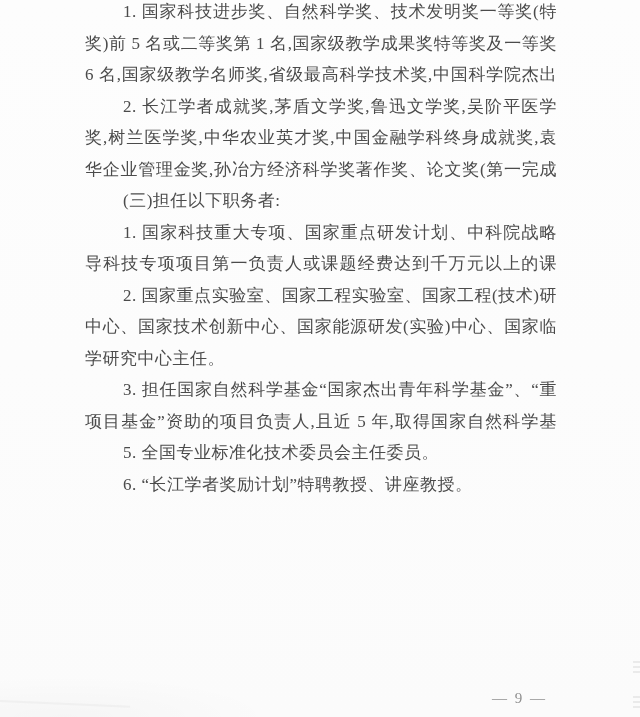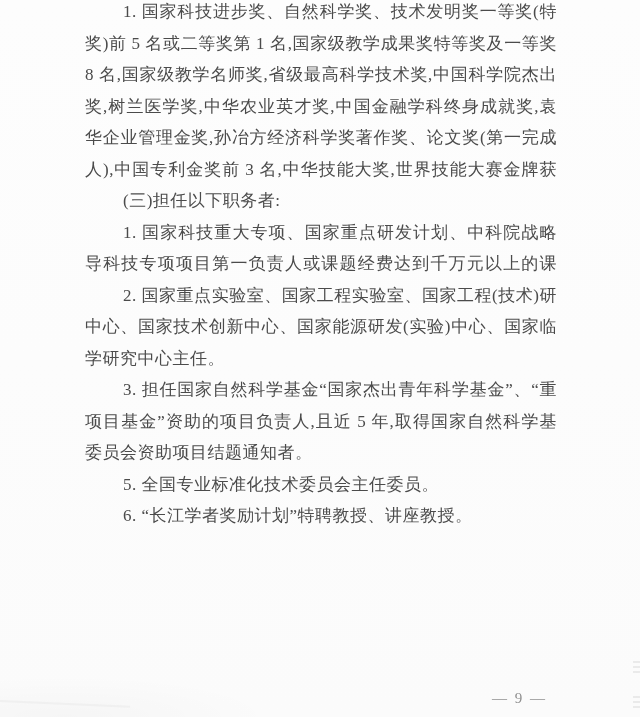--- a/index.html
+++ b/index.html
@@ -79,48 +79,47 @@
 </head>
 <body>
 
 <main class="page">
 
   <section class="text-block">
 
     <div class="paragraph">
       <p class="line first j">1. 国家科技进步奖、自然科学奖、技术发明奖一等奖(特等</p>
       <p class="line j">奖)前 5 名或二等奖第 1 名,国家级教学成果奖特等奖及一等奖前</p>
-      <p class="line j">8 名,国家级教学名师奖,省级最高科学技术奖,中国科学院杰出</p>
+      <p class="line j">6 名,国家级教学名师奖,省级最高科学技术奖,中国科学院杰出</p>
     </div>
 
     <div class="paragraph">
+      <p class="line first j">2. 长江学者成就奖,茅盾文学奖,鲁迅文学奖,吴阶平医学</p>
       <p class="line j">奖,树兰医学奖,中华农业英才奖,中国金融学科终身成就奖,袁宝</p>
       <p class="line j">华企业管理金奖,孙冶方经济科学奖著作奖、论文奖(第一完成</p>
-      <p class="line j">人),中国专利金奖前 3 名,中华技能大奖,世界技能大赛金牌获</p>
     </div>
 
     <div class="paragraph">
       <p class="line first">(三)担任以下职务者:</p>
     </div>
 
     <div class="paragraph">
       <p class="line first j">1. 国家科技重大专项、国家重点研发计划、中科院战略性先</p>
       <p class="line j">导科技专项项目第一负责人或课题经费达到千万元以上的课题第</p>
     </div>
 
     <div class="paragraph">
       <p class="line first j">2. 国家重点实验室、国家工程实验室、国家工程(技术)研究</p>
       <p class="line j">中心、国家技术创新中心、国家能源研发(实验)中心、国家临床医</p>
       <p class="line">学研究中心主任。</p>
     </div>
 
     <div class="paragraph">
       <p class="line first j">3. 担任国家自然科学基金“国家杰出青年科学基金”、“重大</p>
       <p class="line j">项目基金”资助的项目负责人,且近 5 年,取得国家自然科学基金</p>
-      <p class="line">委员会资助项目结题通知者。</p>
     </div>
 
 
     <div class="paragraph">
       <p class="line first">5. 全国专业标准化技术委员会主任委员。</p>
     </div>
 
     <div class="paragraph">
       <p class="line first">6. “长江学者奖励计划”特聘教授、讲座教授。</p>
     </div>

